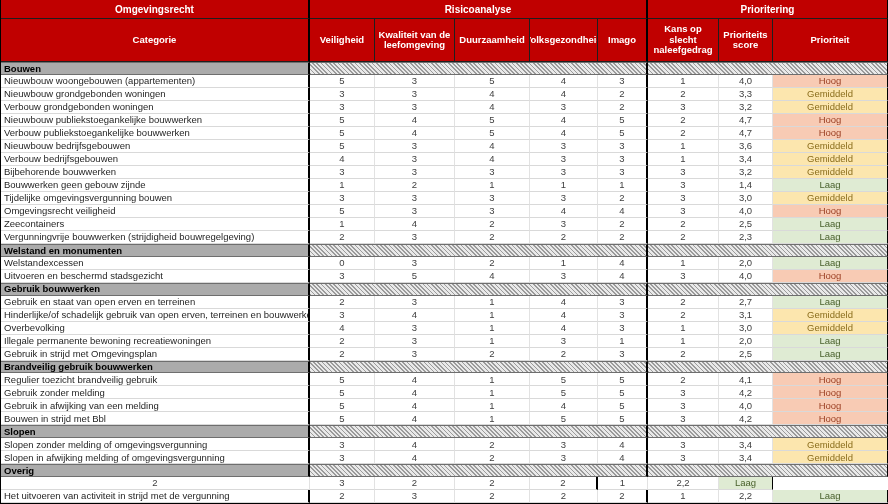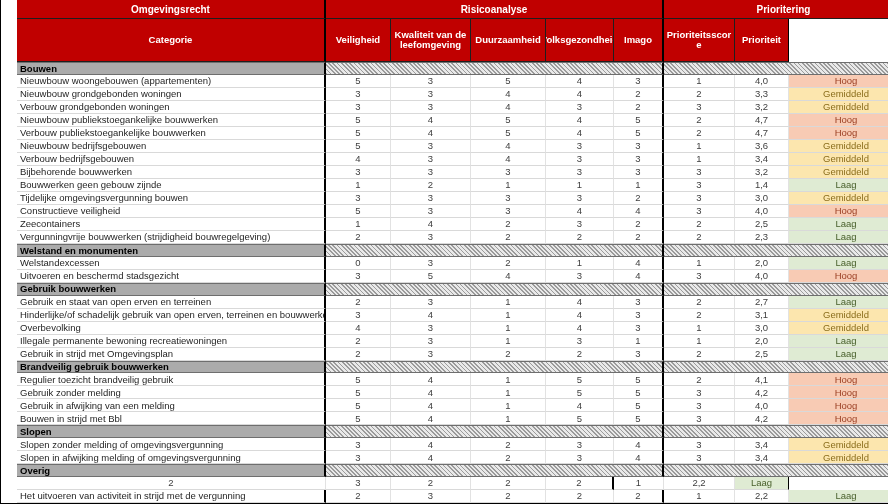--- a/index.html
+++ b/index.html
@@ -1,20 +1,20 @@
 <!DOCTYPE html>
 <html><head>
 <meta charset="utf-8">
 <style>
   html,body{margin:0;padding:0;background:#fff;}
   #sheet{
     width:888px;height:504px;overflow:hidden;box-sizing:border-box;
     font-family:"Liberation Sans",sans-serif;
     border-left:1px solid #000;border-bottom:1px solid #000;
-    display:flex;flex-direction:column;padding-left:16px;
+    display:flex;flex-direction:column;
   }
   .row{display:grid;grid-template-columns:309px 65px 80px 75px 68px 50px 71px 54px 115px;}
   .rh-g{height:22px;}
   .rh-c{height:50px;}
   .rh-d{height:15px;}
   .cellbase{box-sizing:border-box;display:flex;align-items:center;justify-content:center;overflow:hidden;}
   
   .gh,.ch{
     background:#C00000;color:#fff;font-weight:bold;text-align:center;
     border-right:1px solid #1f1f1f;border-bottom:1px solid #1f1f1f;
@@ -53,20 +53,21 @@
       <div class="cellbase gh divR" style="grid-column: 2 / 7;">Risicoanalyse</div>
       <div class="cellbase gh edgeR" style="grid-column: 7 / 10;">Prioritering</div>
     </div>
     <div class="row rh-c">
       <div class="cellbase ch divR">Categorie</div>
       <div class="cellbase ch">Veiligheid</div>
       <div class="cellbase ch">Kwaliteit van de leefomgeving</div>
       <div class="cellbase ch">Duurzaamheid</div>
       <div class="cellbase ch">Volksgezondheid</div>
       <div class="cellbase ch divR">Imago</div>
+      <div class="cellbase ch">Kans op slecht naleefgedrag</div>
       <div class="cellbase ch breakword">Prioriteitsscore</div>
       <div class="cellbase ch edgeR">Prioriteit</div>
     </div>
     <div class="row rh-d">
       <div class="cellbase sec-label divR">Bouwen</div>
       <div class="cellbase sec-hatch divR" style="grid-column: 2 / 7;"></div>
       <div class="cellbase sec-hatch edgeR" style="grid-column: 7 / 10;"></div>
     </div>
     <div class="row rh-d">
       <div class="cellbase dc dc-cat divR">Nieuwbouw woongebouwen (appartementen)</div>
@@ -172,21 +173,21 @@
       <div class="cellbase dc">3</div>
       <div class="cellbase dc">3</div>
       <div class="cellbase dc">3</div>
       <div class="cellbase dc">3</div>
       <div class="cellbase dc divR">2</div>
       <div class="cellbase dc">3</div>
       <div class="cellbase dc">3,0</div>
       <div class="cellbase dc edgeR" style="background: rgb(252, 230, 174); color: rgb(138, 109, 28);">Gemiddeld</div>
     </div>
     <div class="row rh-d">
-      <div class="cellbase dc dc-cat divR">Constructieve veiligheid</div>
+      <div class="cellbase dc dc-cat divR">Omgevingsrecht veiligheid</div>
       <div class="cellbase dc">5</div>
       <div class="cellbase dc">3</div>
       <div class="cellbase dc">3</div>
       <div class="cellbase dc">4</div>
       <div class="cellbase dc divR">4</div>
       <div class="cellbase dc">3</div>
       <div class="cellbase dc">4,0</div>
       <div class="cellbase dc edgeR" style="background: rgb(248, 203, 180); color: rgb(156, 65, 37);">Hoog</div>
     </div>
     <div class="row rh-d">

